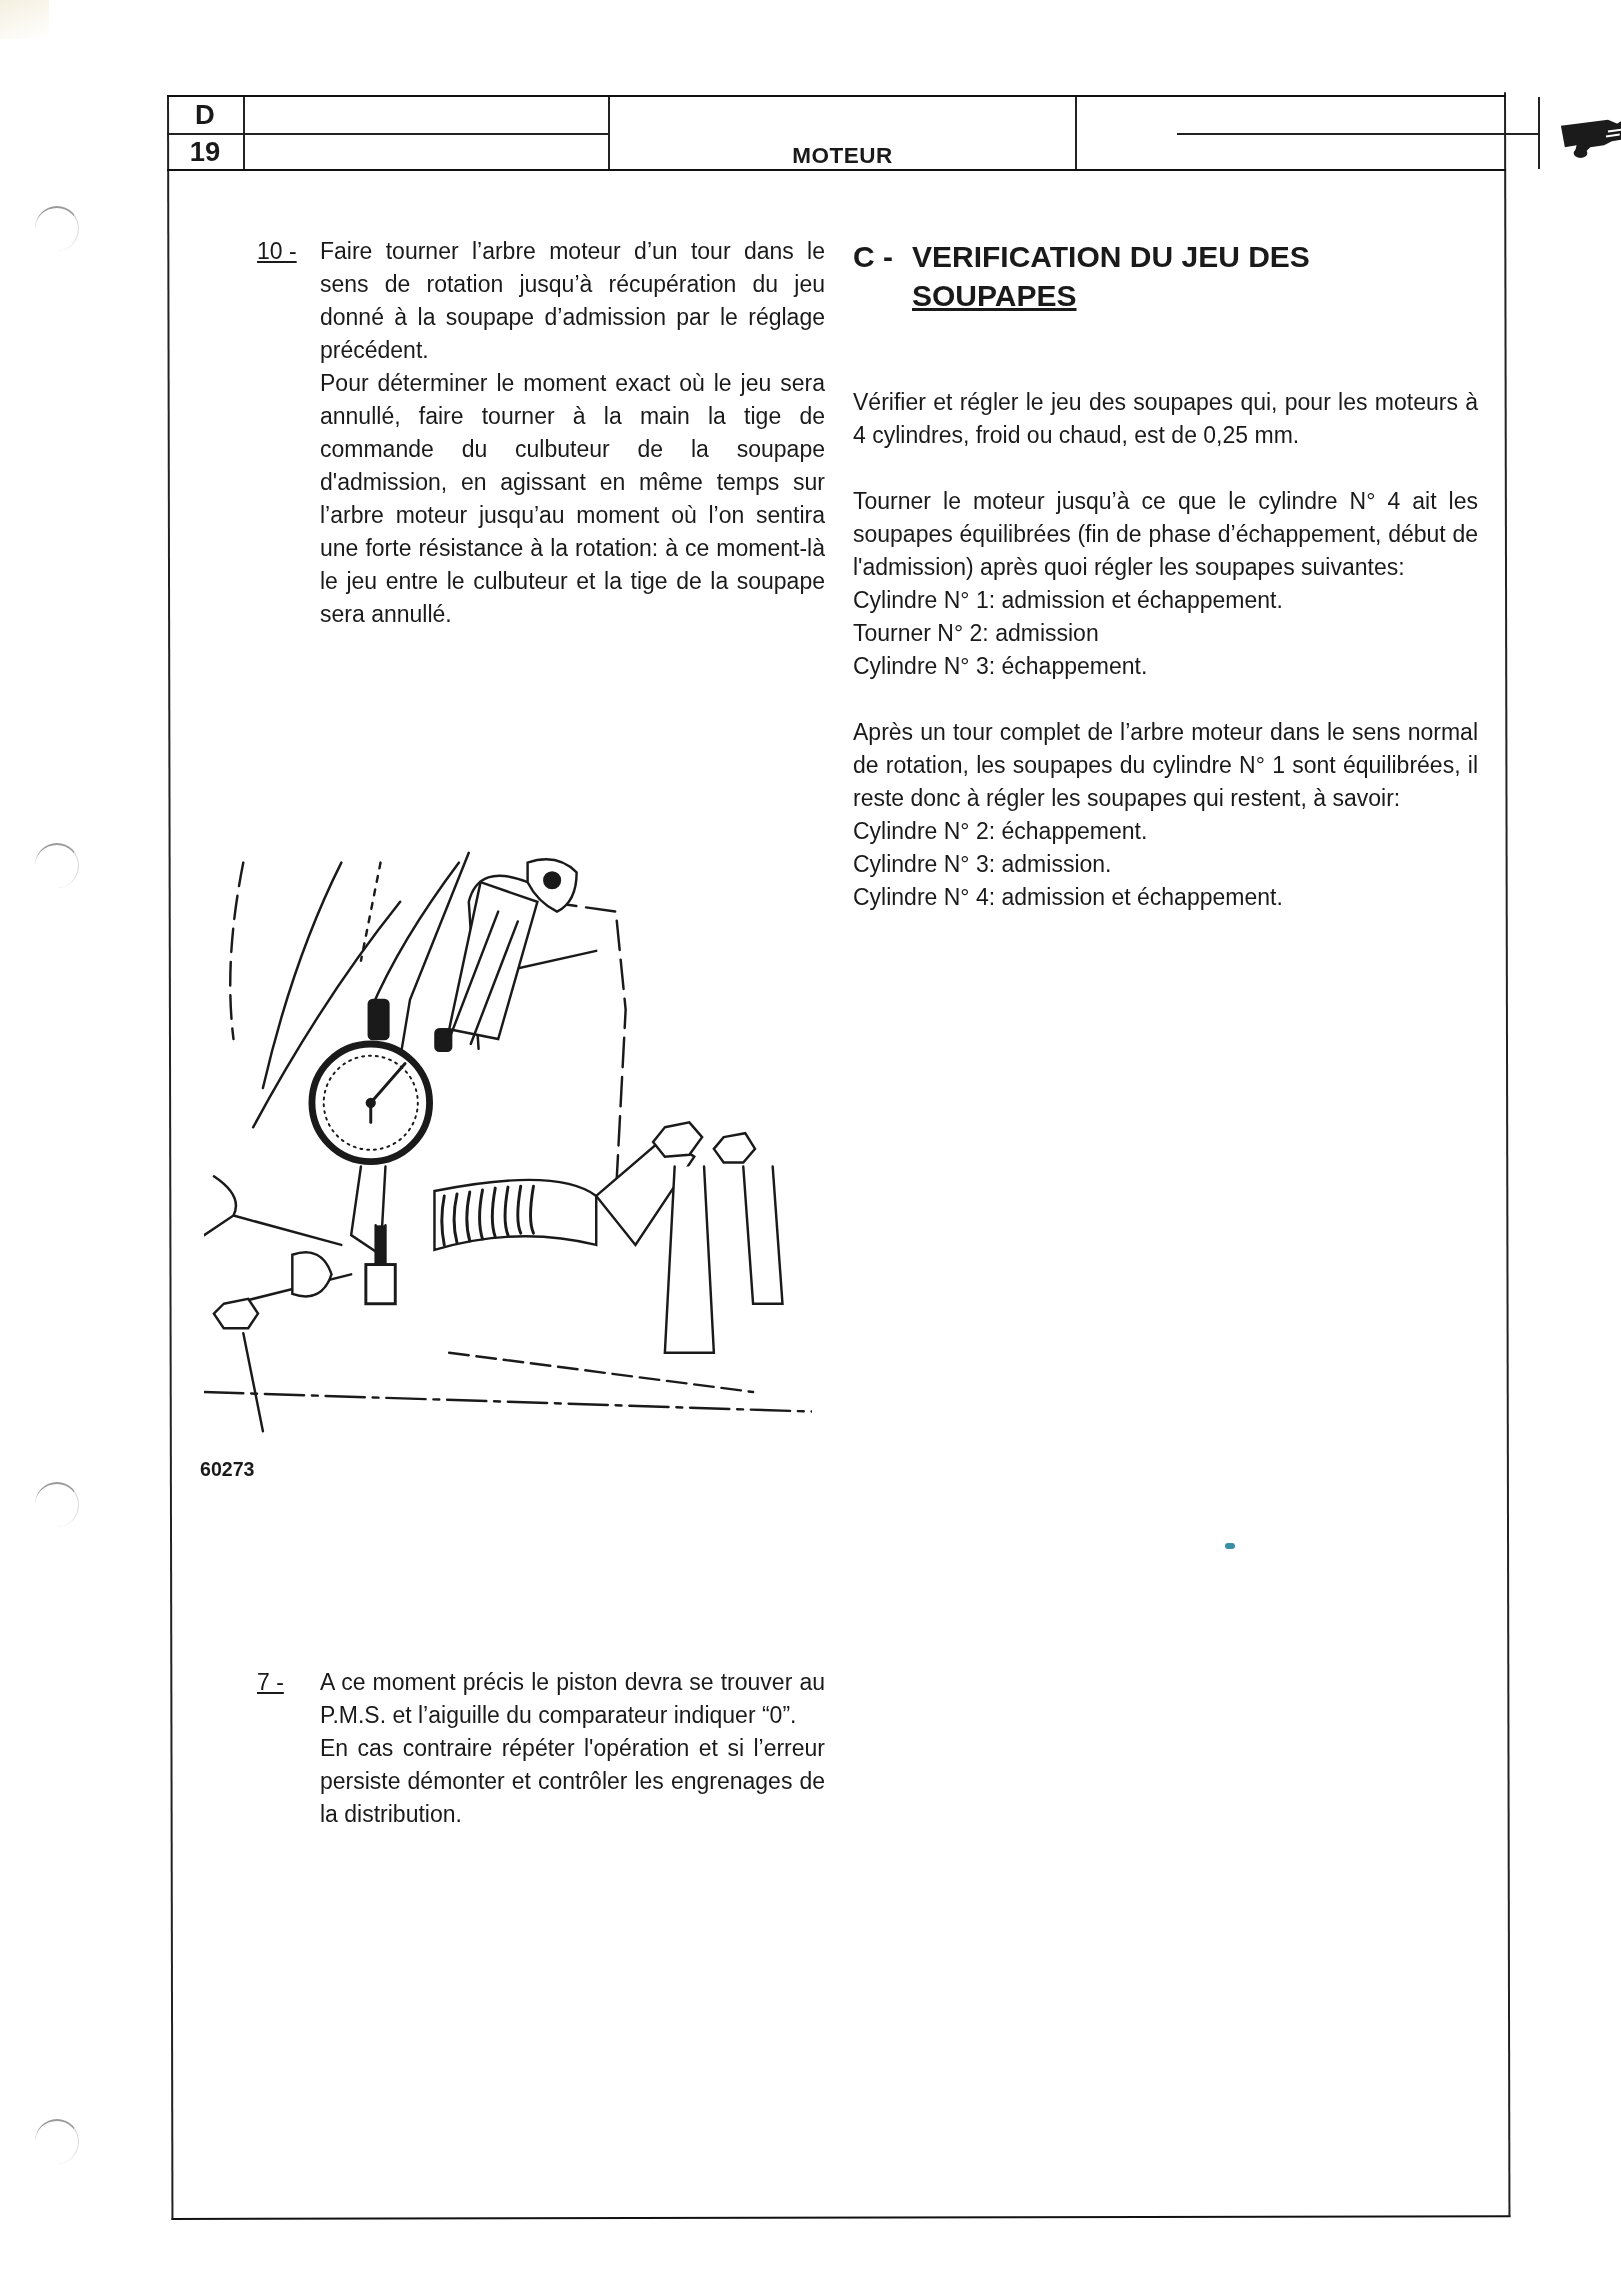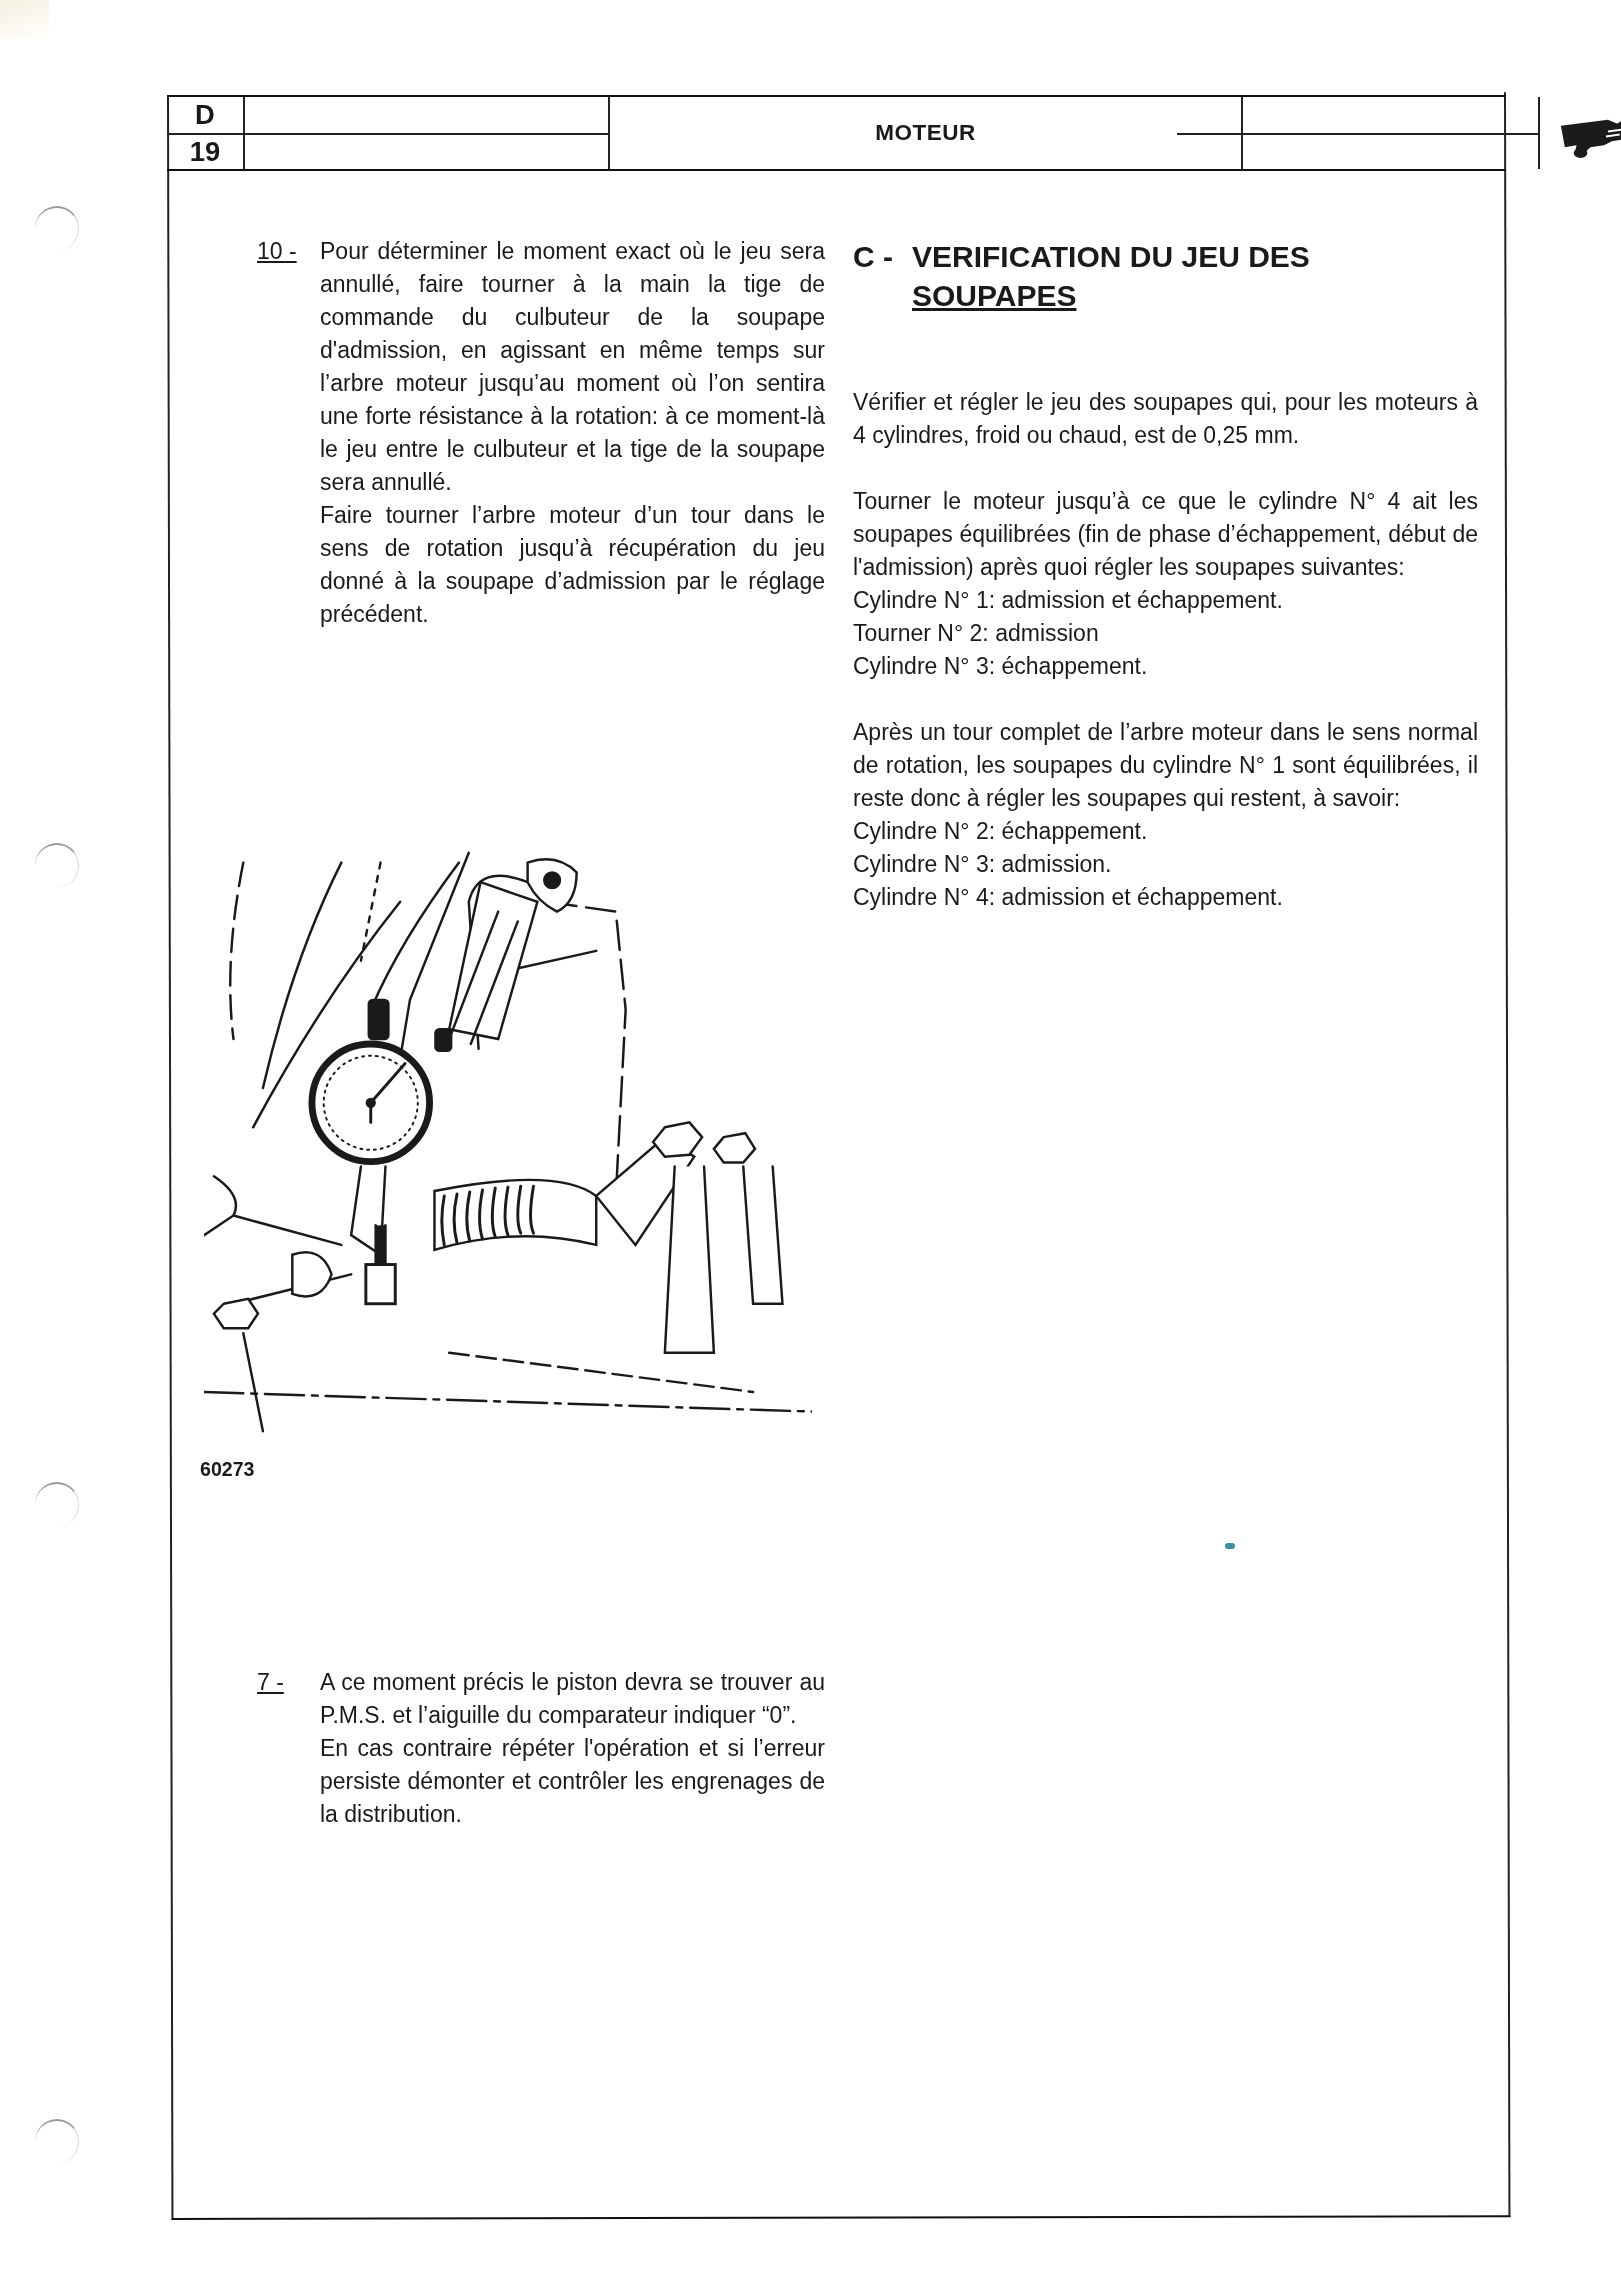--- a/index.html
+++ b/index.html
@@ -7,21 +7,21 @@
 
   .corner-shadow { position:absolute; left:0; top:0; width:49px; height:39px; background:linear-gradient(160deg,#f4efe0 0%, #fbf9f2 60%, #ffffff 100%); }
   .punch { position:absolute; width:43px; height:43px; border-radius:50%; border-top:2px solid #9a9a9a; border-right:1px solid #d8d8d8; }
 
   .frame { position:absolute; left:167px; top:95px; width:1339px; height:2125px; border-left:2px solid #222; border-right:2px solid #222; border-bottom:2.9px solid #111; box-sizing:border-box; transform:rotate(-0.12deg); transform-origin:0 0; }
 
   .header { position:absolute; left:167px; top:95px; width:1339px; height:76px; border-top:2.9px solid #111; border-bottom:2.9px solid #111; box-sizing:border-box; }
   .hcell { position:absolute; top:0; height:100%; border-right:2px solid #222; box-sizing:border-box; }
   .hcell.code { left:0; width:78px; }
   .hcell.mid1 { left:78px; width:365px; }
-  .hcell.title { left:443px; width:633px; display:flex; align-items:center; justify-content:center; }
+  .hcell.title { left:443px; width:467px; display:flex; align-items:flex-end; justify-content:center; }
   .hcell.mid2 { left:1010px; width:363px; }
   .hcell.icon { left:1372px; width:133px; border-right:none; display:flex; align-items:center; justify-content:center; }
   .hdiv { position:absolute; left:0; right:0; top:36px; border-top:2px solid #222; }
   .code-top, .code-bottom { position:absolute; left:0; width:100%; text-align:center; font-weight:bold; font-size:27.4px; line-height:35px; }
   .code-top { top:0; }
   .code-bottom { top:37px; }
   .section-title { font-weight:bold; font-size:22.5px; letter-spacing:0.5px; }
 
   .step { position:absolute; left:257px; width:568px; font-size:23px; line-height:33px; }
   .step .num { position:absolute; left:0; top:0; width:63px;text-decoration:underline; }
@@ -73,22 +73,22 @@
       <path d="M58 22 L78 10 L82 4 L90 2 L88 8 L94 10 L96 4 L98 10 L92 18 L84 18 L66 30 Z" fill="#1b1b1b"></path>
       <path d="M52 28 L66 26 M50 33 L64 31" stroke="#ffffff" stroke-width="2"></path>
       <ellipse cx="24" cy="50" rx="7" ry="5" fill="#1b1b1b"></ellipse>
     </svg>
   </div>
 </div>
 
 <div class="step" style="top:235px;">
   <div class="num">10 -</div>
   <div class="body">
+    <p>Faire tourner l’arbre moteur d’un tour dans le sens de rotation jusqu’à récupération du jeu donné à la soupape d’admission par le réglage précédent.</p>
     <p>Pour déterminer le moment exact où le jeu sera annullé, faire tourner à la main la tige de commande du culbuteur de la soupape d'admission, en agissant en même temps sur l’arbre moteur jusqu’au moment où l’on sentira une forte résistance à la rotation: à ce moment-là le jeu entre le culbuteur et la tige de la soupape sera annullé.</p>
-    <p>Faire tourner l’arbre moteur d’un tour dans le sens de rotation jusqu’à récupération du jeu donné à la soupape d’admission par le réglage précédent.</p>
   </div>
 </div>
 
 <div class="figure">
   <svg width="608" height="598" viewBox="0 0 620 610" fill="none" stroke="#1a1a1a" stroke-width="2.5" stroke-linecap="round">
     <g>
       <path d="M40 20 Q20 120 30 200" stroke-dasharray="24 10"></path>
       <path d="M140 20 Q90 120 60 250"></path>
       <path d="M180 20 L160 120" stroke-dasharray="6 8"></path>
       <path d="M200 60 Q120 160 50 290"></path>

